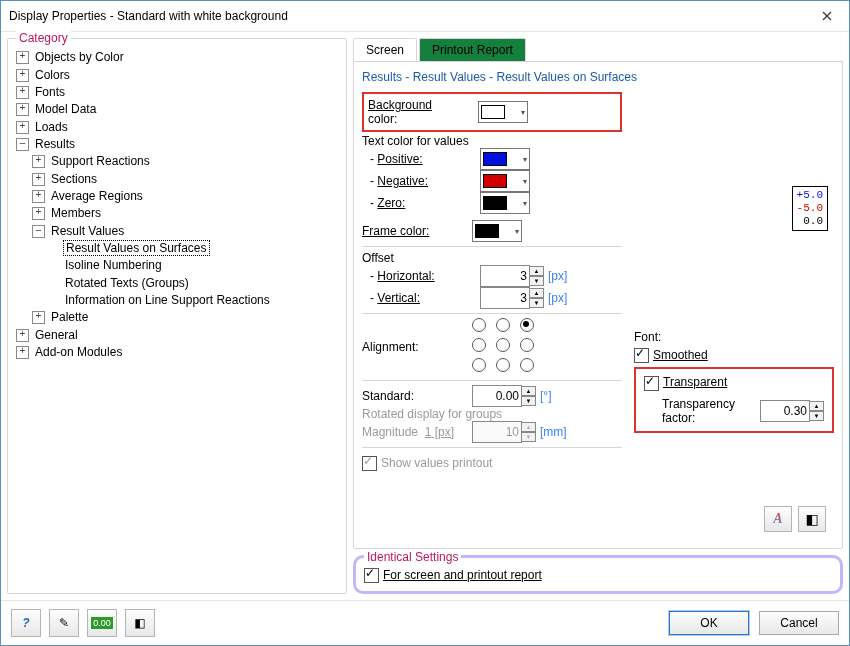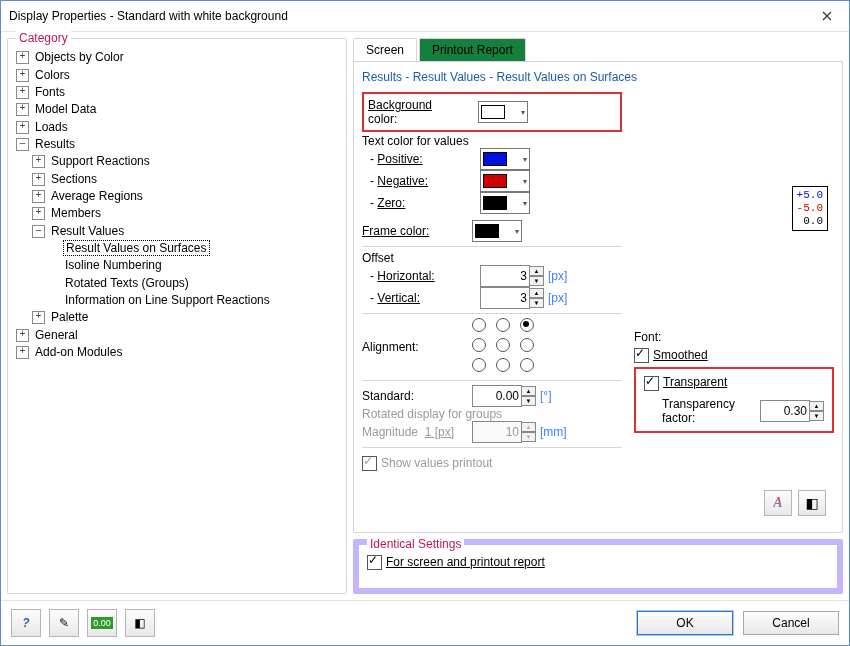--- a/index.html
+++ b/index.html
@@ -53,26 +53,26 @@
 .chk.checked::after{content:"✓";position:absolute;top:-3px;left:0;font-size:12px}
 .preview{position:absolute;top:0;right:0;width:200px;height:230px;border:1px solid transparent;background:#fff}
 .preview-box{position:absolute;top:95px;right:5px;border:1px solid #000;background:#fff;padding:2px 4px;font-family:"Courier New",monospace;font-size:11px;line-height:13px;text-align:right}
 .preview-box .p{color:#0010e0}
 .preview-box .n{color:#d00000}
 .font-section{position:absolute;top:240px;left:0;right:0}
 .hl-red2{border:2px solid #e03030;padding:6px 8px;margin-top:4px}
 .factor-row{display:flex;align-items:center;justify-content:space-between;margin-top:6px;padding-left:18px}
 .icon-btns{position:absolute;bottom:8px;right:8px;display:flex;gap:6px}
 .iconbtn{width:26px;height:24px;border:1px solid #b5b5b5;background:linear-gradient(#fdfdfd,#e8e8e8);display:flex;align-items:center;justify-content:center;cursor:pointer;font-size:14px}
-.identical{border:6px solid #c4b5fd;border-radius:2px;position:relative;padding:10px 8px 18px 8px}
+.identical{border:3px solid #c4b5fd;border-radius:10px;position:relative;padding:10px 8px 8px 8px}
 .footer{height:44px;border-top:1px solid #e5e5e5;display:flex;align-items:center;justify-content:space-between;padding:0 10px}
 .footer-left{display:flex;gap:8px}
 .footbtn{width:28px;height:26px;border:1px solid #b5b5b5;background:linear-gradient(#fdfdfd,#e8e8e8);display:flex;align-items:center;justify-content:center;cursor:pointer}
 .footer-right{display:flex;gap:10px}
-.btn{width:96px;height:24px;border:1px solid #a8a8a8;background:linear-gradient(#fdfdfd,#e8e8e8);cursor:pointer;font-family:inherit;font-size:12px}
+.btn{width:80px;height:24px;border:1px solid #a8a8a8;background:linear-gradient(#fdfdfd,#e8e8e8);cursor:pointer;font-family:inherit;font-size:12px}
 .btn.primary{border:1px solid #2e74c8;outline:1px solid #a7cdf0}
 </style>
 </head>
 <body>
 
 <div class="window">
   <div class="titlebar">
     <span class="title">Display Properties - Standard with white background</span>
     <div class="close">
       <svg viewBox="0 0 10 10">

